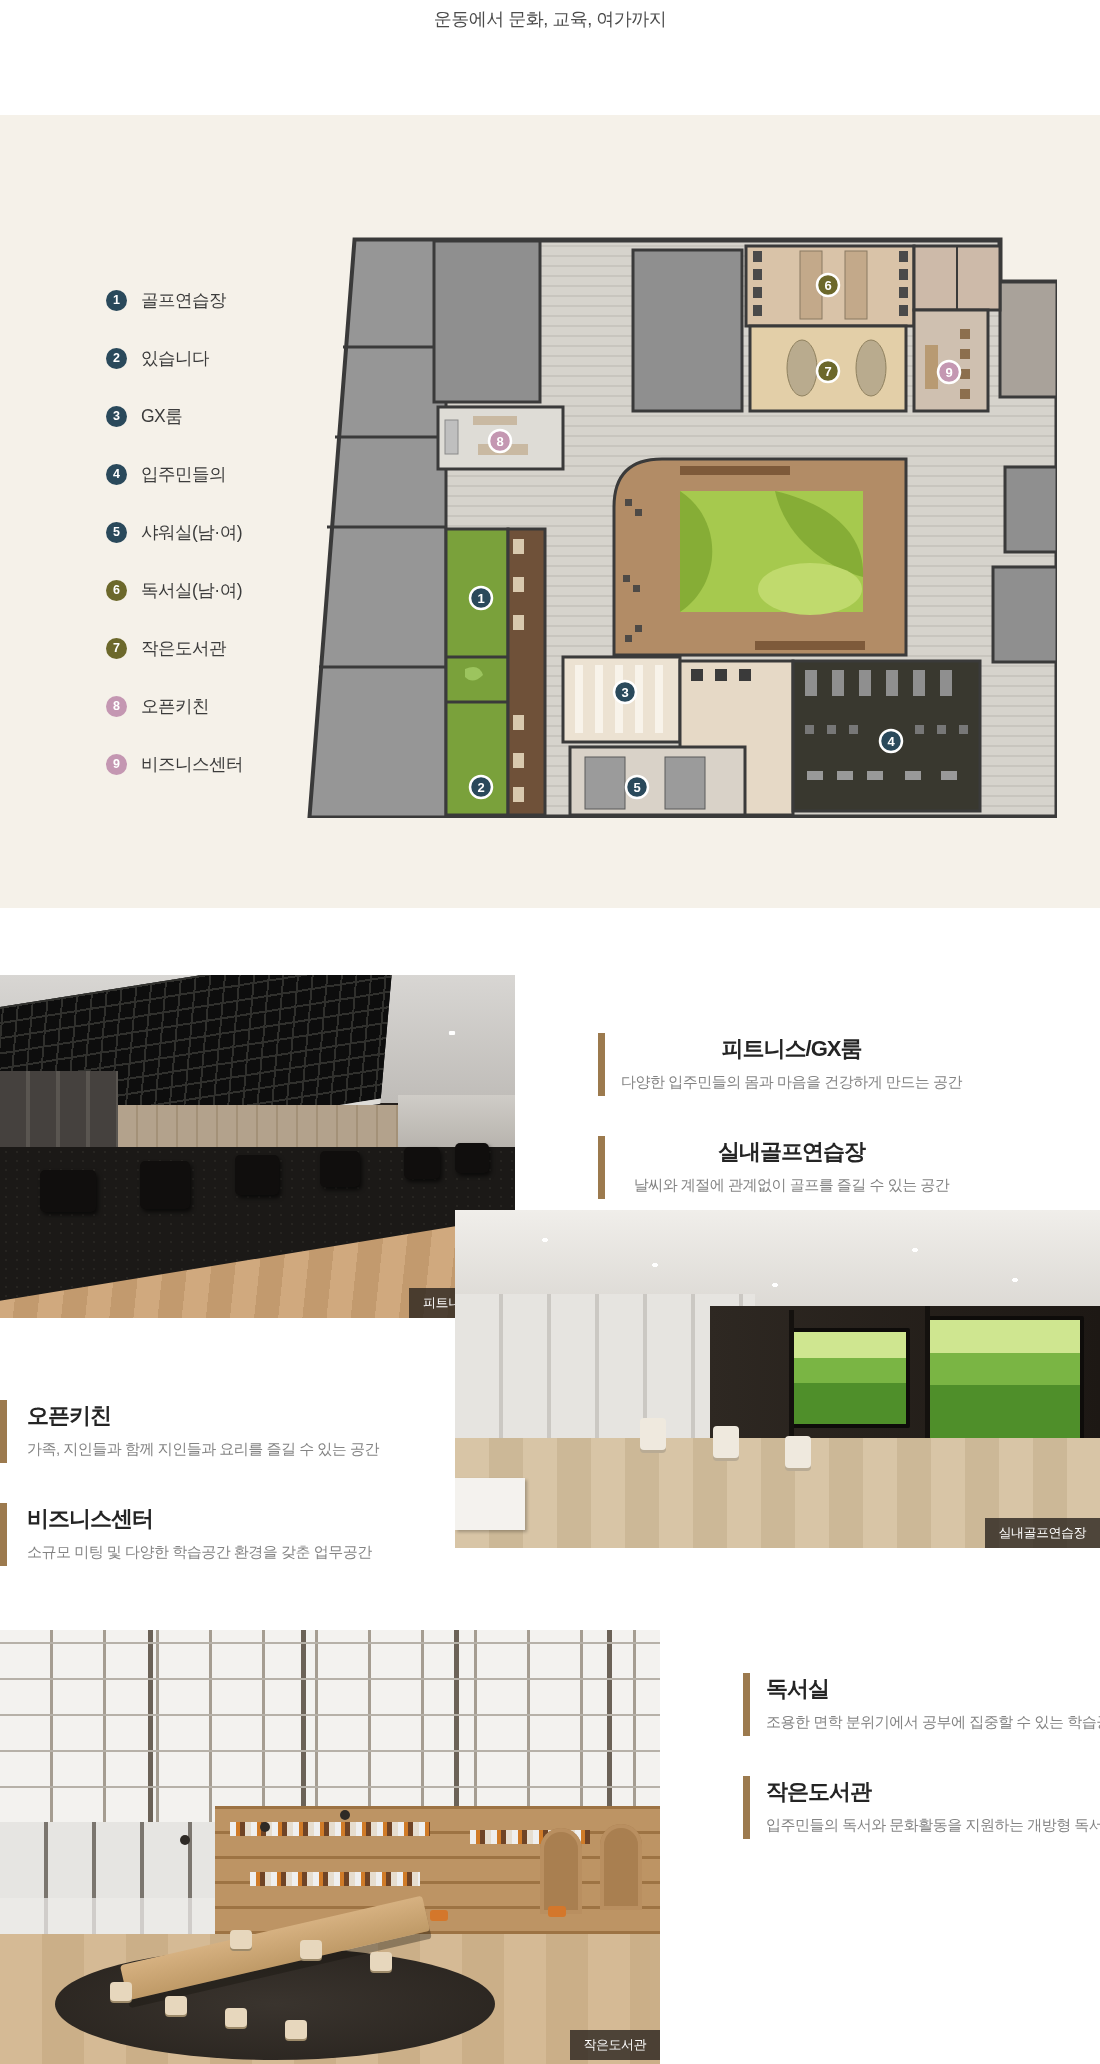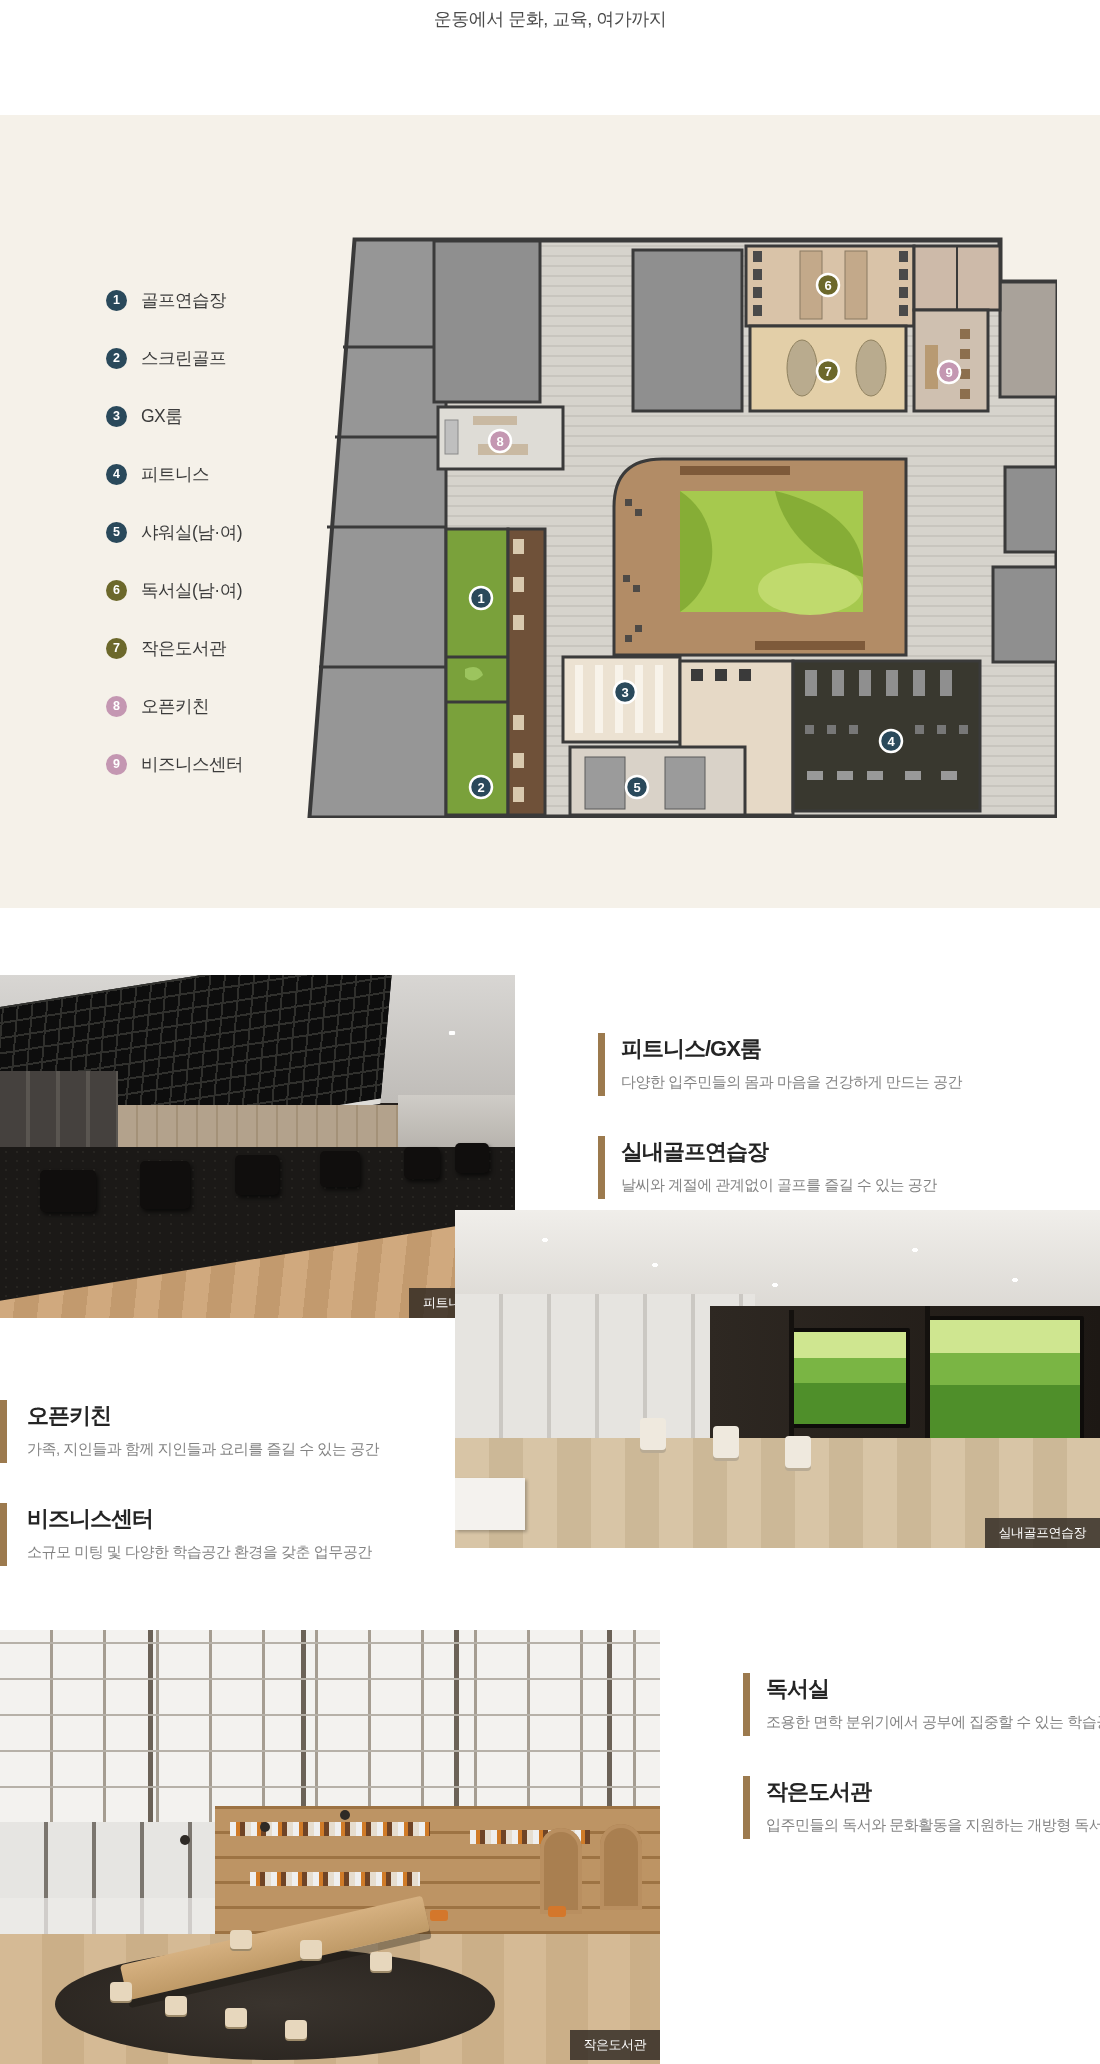--- a/index.html
+++ b/index.html
@@ -19,21 +19,21 @@
     display:flex;align-items:center;justify-content:center;flex:0 0 auto;}
   .legend-label{font-size:17.5px;color:#3c3c3c;letter-spacing:-0.5px;white-space:nowrap;}
   .plan-svg{position:absolute;left:305px;top:122px;}
   .disclaimer{position:absolute;left:0;right:32px;top:735px;text-align:right;font-size:12.5px;color:#6e6a63;letter-spacing:-0.3px;}
 
   
   .feature{border-left:7px solid #9c7a4e;padding:1px 0 4px 16px;margin-bottom:40px;}
   .feature h3{margin:0;font-size:22px;font-weight:800;color:#242424;letter-spacing:-1px;}
   .feature p{margin:9px 0 0;font-size:15px;color:#838383;letter-spacing:-0.5px;white-space:nowrap;}
   .fgroup{position:absolute;}
-  #fgroup-1{left:598px;top:1033px;}
+  #fgroup-1{left:598px;top:1033px;text-align:center;}
   #fgroup-2{left:0px;top:1400px;}
   #fgroup-2 .feature{padding-left:20px;}
   #fgroup-3{left:743px;top:1673px;}
 
   
   .photo{position:absolute;overflow:hidden;}
   .photo-cap{position:absolute;right:0;bottom:0;background:rgba(38,33,28,0.78);color:#fff;
     font-size:13px;letter-spacing:-0.5px;padding:6px 14px;white-space:nowrap;}
 
   
@@ -113,29 +113,29 @@
 
   <div class="plan-section">
 
     <div class="legend">
       <div class="legend-item">
         <span class="legend-dot" style="background: rgb(42, 73, 91);">1</span>
         <span class="legend-label">골프연습장</span>
         </div>
       <div class="legend-item">
         <span class="legend-dot" style="background: rgb(42, 73, 91);">2</span>
-        <span class="legend-label">스크린골프</span>
+        <span class="legend-label">있습니다</span>
         </div>
       <div class="legend-item">
         <span class="legend-dot" style="background: rgb(42, 73, 91);">3</span>
         <span class="legend-label">GX룸</span>
         </div>
       <div class="legend-item">
         <span class="legend-dot" style="background: rgb(42, 73, 91);">4</span>
-        <span class="legend-label">피트니스</span>
+        <span class="legend-label">입주민들의</span>
         </div>
       <div class="legend-item">
         <span class="legend-dot" style="background: rgb(42, 73, 91);">5</span>
         <span class="legend-label">샤워실(남·여)</span>
         </div>
       <div class="legend-item">
         <span class="legend-dot" style="background: rgb(108, 104, 43);">6</span>
         <span class="legend-label">독서실(남·여)</span>
         </div>
       <div class="legend-item">

